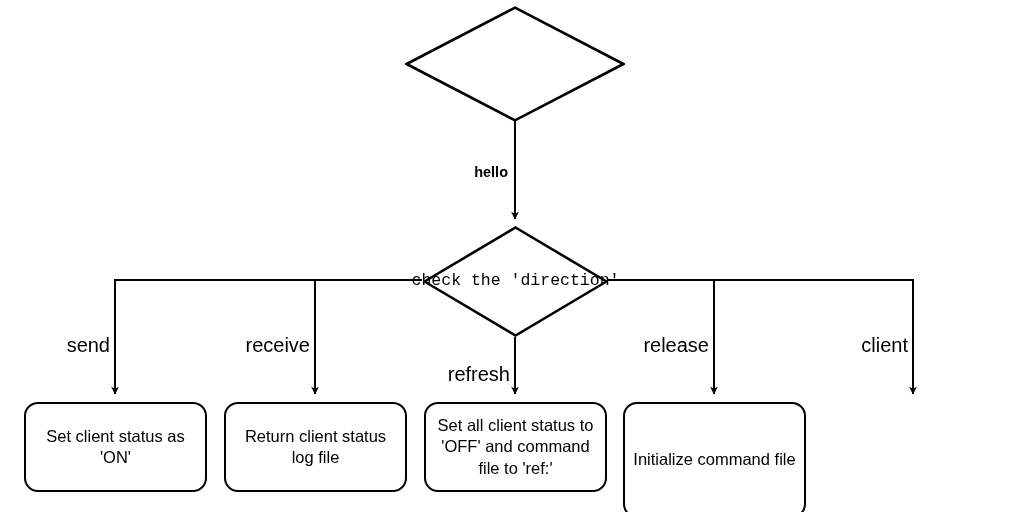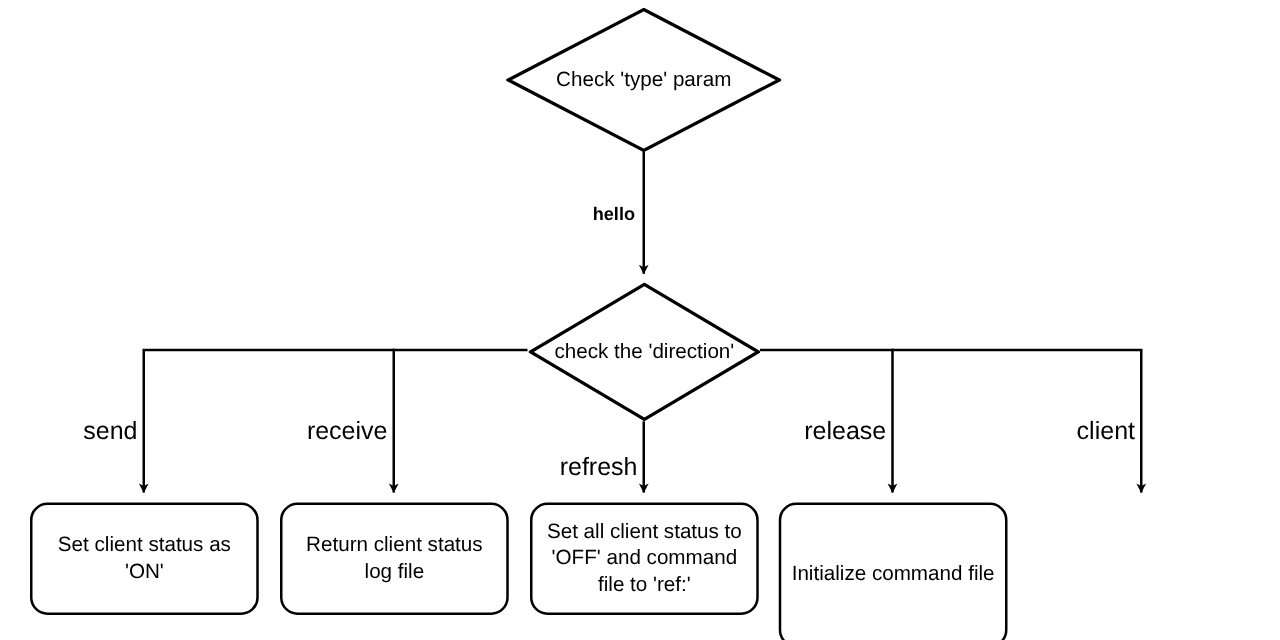--- a/index.html
+++ b/index.html
@@ -110,26 +110,25 @@
       <line x1="714" y1="279" x2="714" y2="394" marker-end="url(#arrowhead)"></line>
 
       <line x1="913" y1="279" x2="913" y2="394" marker-end="url(#arrowhead)"></line>
     </g>
   </svg>
 
   <div class="node decision" style="left:405px; top:6px; width:220px; height:116px;">
     <svg class="diamond-shape" viewBox="0 0 220 116" preserveAspectRatio="none" aria-hidden="true">
       <polygon points="110,1.6 218.4,58 110,114.4 1.6,58" fill="#ffffff" stroke="#000000" stroke-width="2.6" vector-effect="non-scaling-stroke"></polygon>
     </svg>
-    <span class="decision-label">Check 'type' param</span>
   </div>
 
   <div class="edge-label bold align-right" style="left:412px; top:165px; width:96px;">hello</div>
 
-  <div class="node decision" style="left:423px; top:226px; width:185px; height:111px;">
+  <div class="node decision" style="left:423px; top:226px; width:185px; height:111px;font-family:Liberation Mono, monospace;">
     <svg class="diamond-shape" viewBox="0 0 185 111" preserveAspectRatio="none" aria-hidden="true">
       <polygon points="92.5,1.5 183.5,55.5 92.5,109.5 1.5,55.5" fill="#ffffff" stroke="#000000" stroke-width="2.6" vector-effect="non-scaling-stroke"></polygon>
     </svg>
     <span class="decision-label">check the 'direction'</span>
   </div>
 
   <div class="edge-label align-right" style="left:22px; top:335px; width:88px;">send</div>
 
   <div class="edge-label align-right" style="left:222px; top:335px; width:88px;">receive</div>
 

